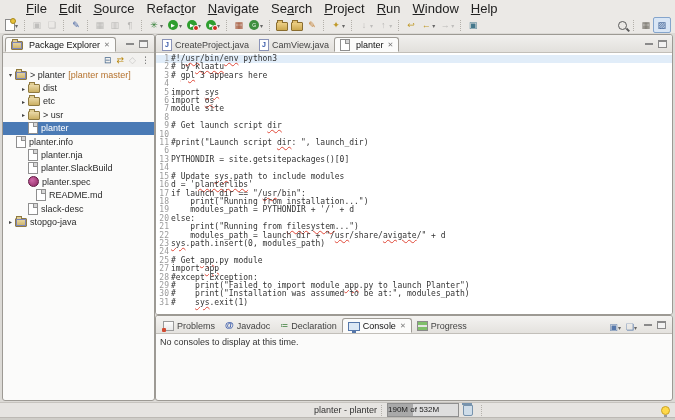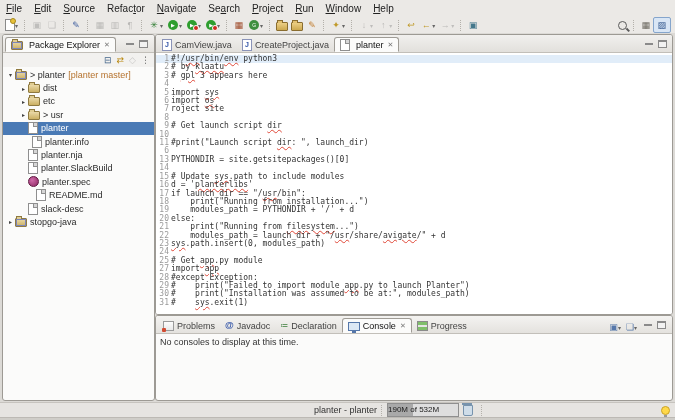--- a/index.html
+++ b/index.html
@@ -1,20 +1,20 @@
 <!DOCTYPE html>
 <html><head>
 <meta charset="utf-8">
 <style>
   html,body{margin:0;padding:0;}
   body{width:675px;height:420px;position:relative;overflow:hidden;
        background:#e6e4e1;font-family:"Liberation Sans",sans-serif;color:#222;
        -webkit-font-smoothing:antialiased;}
   
-  .menubar{height:17px;display:flex;align-items:center;padding-left:0;font-size:10px;background:#ebe9e6;}
+  .menubar{height:17px;display:flex;align-items:center;padding-left:20px;font-size:13px;background:#ebe9e6;}
   .menu-item{padding:2px 6px;cursor:default;}
   .menu-item u{text-decoration:underline;}
   
   .toolbar{height:16px;display:flex;align-items:center;padding:0 4px;background:#ebe9e6;}
   .tb-group{display:flex;align-items:center;gap:1px;}
   .tb-sep{width:1px;height:11px;border-left:1px dotted #b3b0aa;margin:0 4px;}
   .tb-btn{display:flex;align-items:center;padding:0 1px;}
   .tb-icon{width:12px;height:12px;display:flex;align-items:center;justify-content:center;
            font-size:9px;line-height:12px;position:relative;}
   .tb-icon.circle{width:10px;height:10px;border-radius:50%;color:#fff;font-size:5px;margin:1px;}
@@ -292,21 +292,21 @@
         <div class="tree-row" style="padding-left: 16px;">
           <span class="t-arrow">▸</span>
           <span class="t-icon ti-folder"></span>
           <span class="t-label">&gt; usr</span>
         </div>
         <div class="tree-row selected" style="padding-left: 16px;">
           <span class="t-arrow"></span>
           <span class="t-icon ti-file"></span>
           <span class="t-label">planter</span>
         </div>
-        <div class="tree-row" style="padding-left: 20px;">
+        <div class="tree-row" style="padding-left: 4px;">
           <span class="t-arrow"></span>
           <span class="t-icon ti-file"></span>
           <span class="t-label">planter.info</span>
         </div>
         <div class="tree-row" style="padding-left: 16px;">
           <span class="t-arrow"></span>
           <span class="t-icon ti-file"></span>
           <span class="t-label">planter.nja</span>
         </div>
         <div class="tree-row" style="padding-left: 16px;">
@@ -334,46 +334,46 @@
           <span class="t-icon ti-folder ti-project"></span>
           <span class="t-label">stopgo-java</span>
         </div>
       </div>
   </div>
 
   <div class="panel" id="editor-area">
     <div class="ed-tabbar view-tabbar" id="editor-tabbar">
         <div class="vtab">
           <span class="ic-javafile">J</span>
+          <span>CreateProject.java</span>
+        </div>
+        <div class="vtab">
+          <span class="ic-javafile">J</span>
           <span>CamView.java</span>
-        </div>
-        <div class="vtab">
-          <span class="ic-javafile">J</span>
-          <span>CreateProject.java</span>
         </div>
         <div class="vtab active">
           <span class="t-icon ti-file"></span>
           <span>planter</span>
           <span class="vclose">✕</span>
         </div>
         <div class="bar-spacer"></div>
         <div class="win-btns">
           <span class="win-min"></span>
           <span class="win-max"></span>
         </div>
       </div>
     <div class="code-wrap">
       <div class="code" id="code">
           <div class="code-row current"><span class="gutter">1</span><span>#!/<span class="squig">usr</span>/bin/<span class="squig">env</span> python3</span></div>
           <div class="code-row"><span class="gutter">2</span><span># by <span class="squig">klaatu</span></span></div>
           <div class="code-row"><span class="gutter">3</span><span># <span class="squig">gpl</span> 3 appears here</span></div>
           <div class="code-row"><span class="gutter">4</span><span> </span></div>
           <div class="code-row"><span class="gutter">5</span><span>import <span class="squig">sys</span></span></div>
           <div class="code-row"><span class="gutter">6</span><span>import <span class="squig">os</span></span></div>
-          <div class="code-row"><span class="gutter">7</span><span>roject site</span></div>
+          <div class="code-row"><span class="gutter">7</span><span>module site</span></div>
           <div class="code-row"><span class="gutter">8</span><span> </span></div>
           <div class="code-row"><span class="gutter">9</span><span># Get launch script <span class="squig">dir</span></span></div>
           <div class="code-row"><span class="gutter">10</span></div>
           <div class="code-row"><span class="gutter">11</span><span>#print("Launch script <span class="squig">dir</span>: ", launch_dir)</span></div>
           <div class="code-row"><span class="gutter">6</span><span> </span></div>
           <div class="code-row"><span class="gutter">13</span><span>PYTHONDIR = site.getsitepackages()[0]</span></div>
           <div class="code-row"><span class="gutter">14</span><span> </span></div>
           <div class="code-row"><span class="gutter">15</span><span># Update <span class="squig">sys</span>.path to include modules</span></div>
           <div class="code-row"><span class="gutter">16</span><span>d = '<span class="squig">planterlibs</span>'</span></div>
           <div class="code-row"><span class="gutter">17</span><span>if launch_dir == "/<span class="squig">usr</span>/bin":</span></div>

